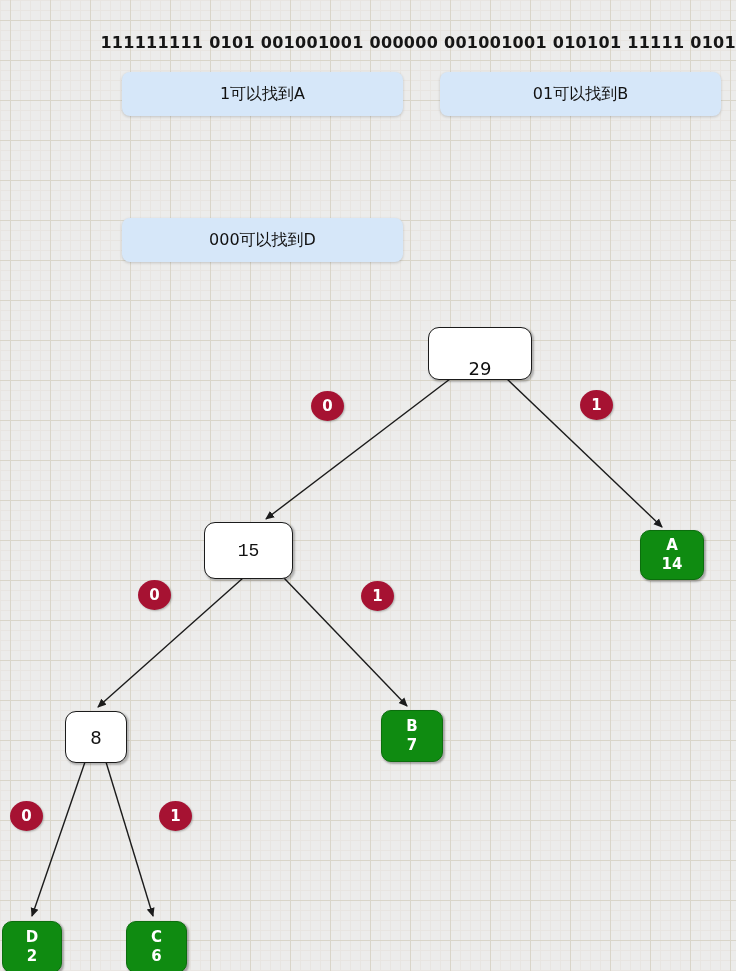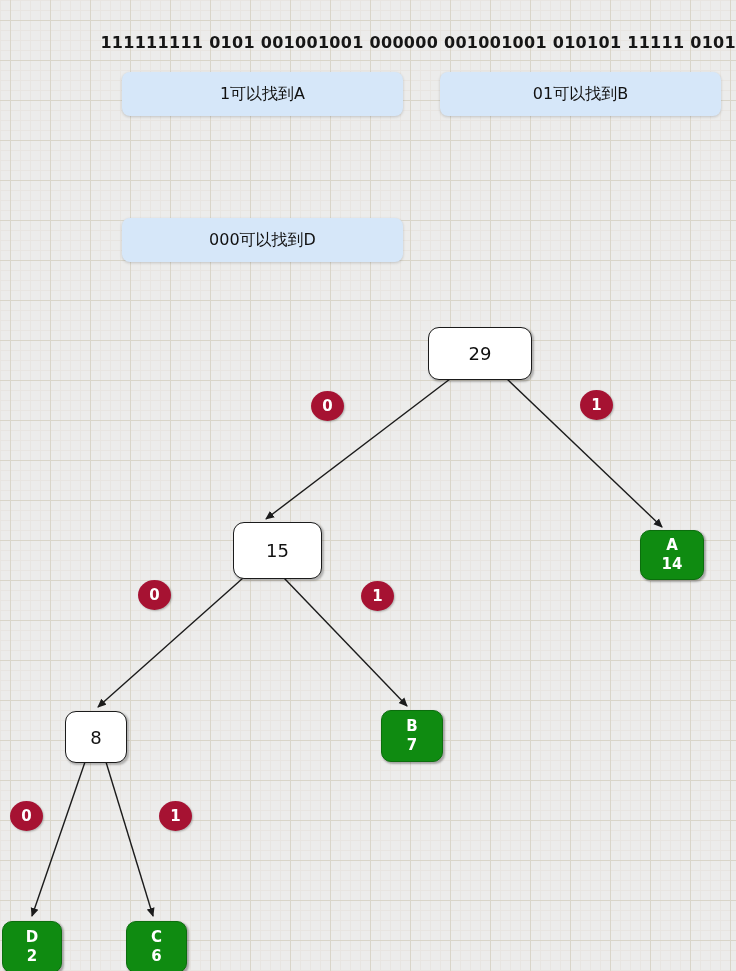--- a/index.html
+++ b/index.html
@@ -34,22 +34,22 @@
   .legend.b2{left:440px;top:72px;justify-content:center;}
   .legend.b3{left:122px;top:172px;margin-top:46px;}
   .legend.b4{left:440px;top:172px;}
   .inode{
     position:absolute;background:#ffffff;
     border:1.6px solid #1b1b1b;border-radius:11px;
     display:flex;align-items:center;justify-content:center;
     font-size:18px;color:#111;
     box-shadow:1.5px 1.5px 2px rgba(0,0,0,0.25);
   }
-  .inode.n29{left:428px;top:327px;width:102px;height:51px;}
-  .inode.n15{left:233px;top:522px;width:87px;height:55px;}
+  .inode.n29{left:428px;top:327px;width:102px;height:51px;align-items:flex-end;}
+  .inode.n15{left:204px;top:522px;width:87px;height:55px;font-family:Liberation Mono, monospace;}
   .inode.n8{left:65px;top:711px;width:60px;height:50px;}
   .leaf{
     position:absolute;background:#0f8b11;
     border:1px solid #0b6e0d;border-radius:10px;
     display:flex;flex-direction:column;align-items:center;justify-content:center;
     font-size:15px;font-weight:700;color:#ffffff;line-height:1.25;
     box-shadow:1.5px 1.5px 2px rgba(0,0,0,0.3);
   }
   .leaf.la{left:640px;top:530px;width:62px;height:48px;}
   .leaf.lb{left:381px;top:710px;width:60px;height:50px;}

